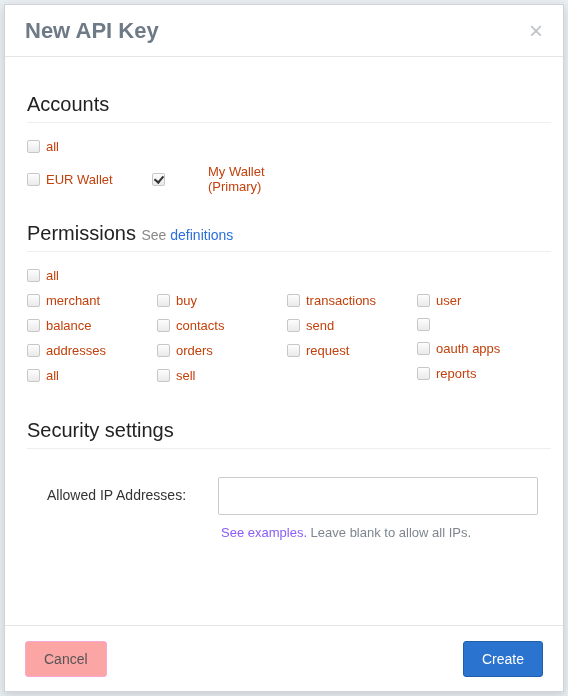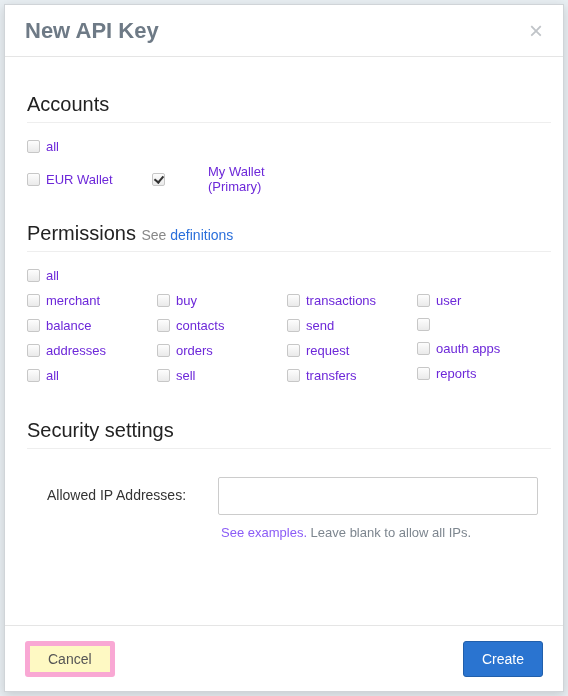--- a/index.html
+++ b/index.html
@@ -100,21 +100,21 @@
     position: absolute;
     left: 3px;
     top: 0px;
     width: 4px;
     height: 7px;
     border: solid #333;
     border-width: 0 2px 2px 0;
     transform: rotate(40deg);
   }
   .label {
-    color: #6d28d9;
+    color: #c2410c;
     font-size: 13px;
   }
   .security-block {
     padding: 6px 0 0 0;
   }
   .ip-row {
     display: flex;
     align-items: flex-start;
     gap: 32px;
     padding: 6px 0 0 20px;
@@ -155,22 +155,22 @@
     padding: 0 20px;
   }
   .btn {
     height: 36px;
     padding: 0 18px;
     border-radius: 3px;
     font-size: 14px;
     cursor: pointer;
   }
   .btn-default {
-    background: #fef9c3;
-    border: 5px solid #f9a8d4;
+    background: #fca5a5;
+    border: 1px solid #f9a8d4;
     color: #555;
   }
   .btn-primary {
     background: #2a74d0;
     border: 1px solid #215fab;
     color: #fff;
     margin-left: 16px;
   }
 </style>
 </head>
@@ -261,24 +261,20 @@
             <span class="cb"></span>
             <span class="label">transactions</span>
           </div>
           <div class="checkbox-row">
             <span class="cb"></span>
             <span class="label">send</span>
           </div>
           <div class="checkbox-row">
             <span class="cb"></span>
             <span class="label">request</span>
-          </div>
-          <div class="checkbox-row">
-            <span class="cb"></span>
-            <span class="label">transfers</span>
           </div>
         </div>
         <div class="col">
           <div class="checkbox-row">
             <span class="cb"></span>
             <span class="label">user</span>
           </div>
           <div class="checkbox-row">
             <span class="cb"></span>
           </div>

